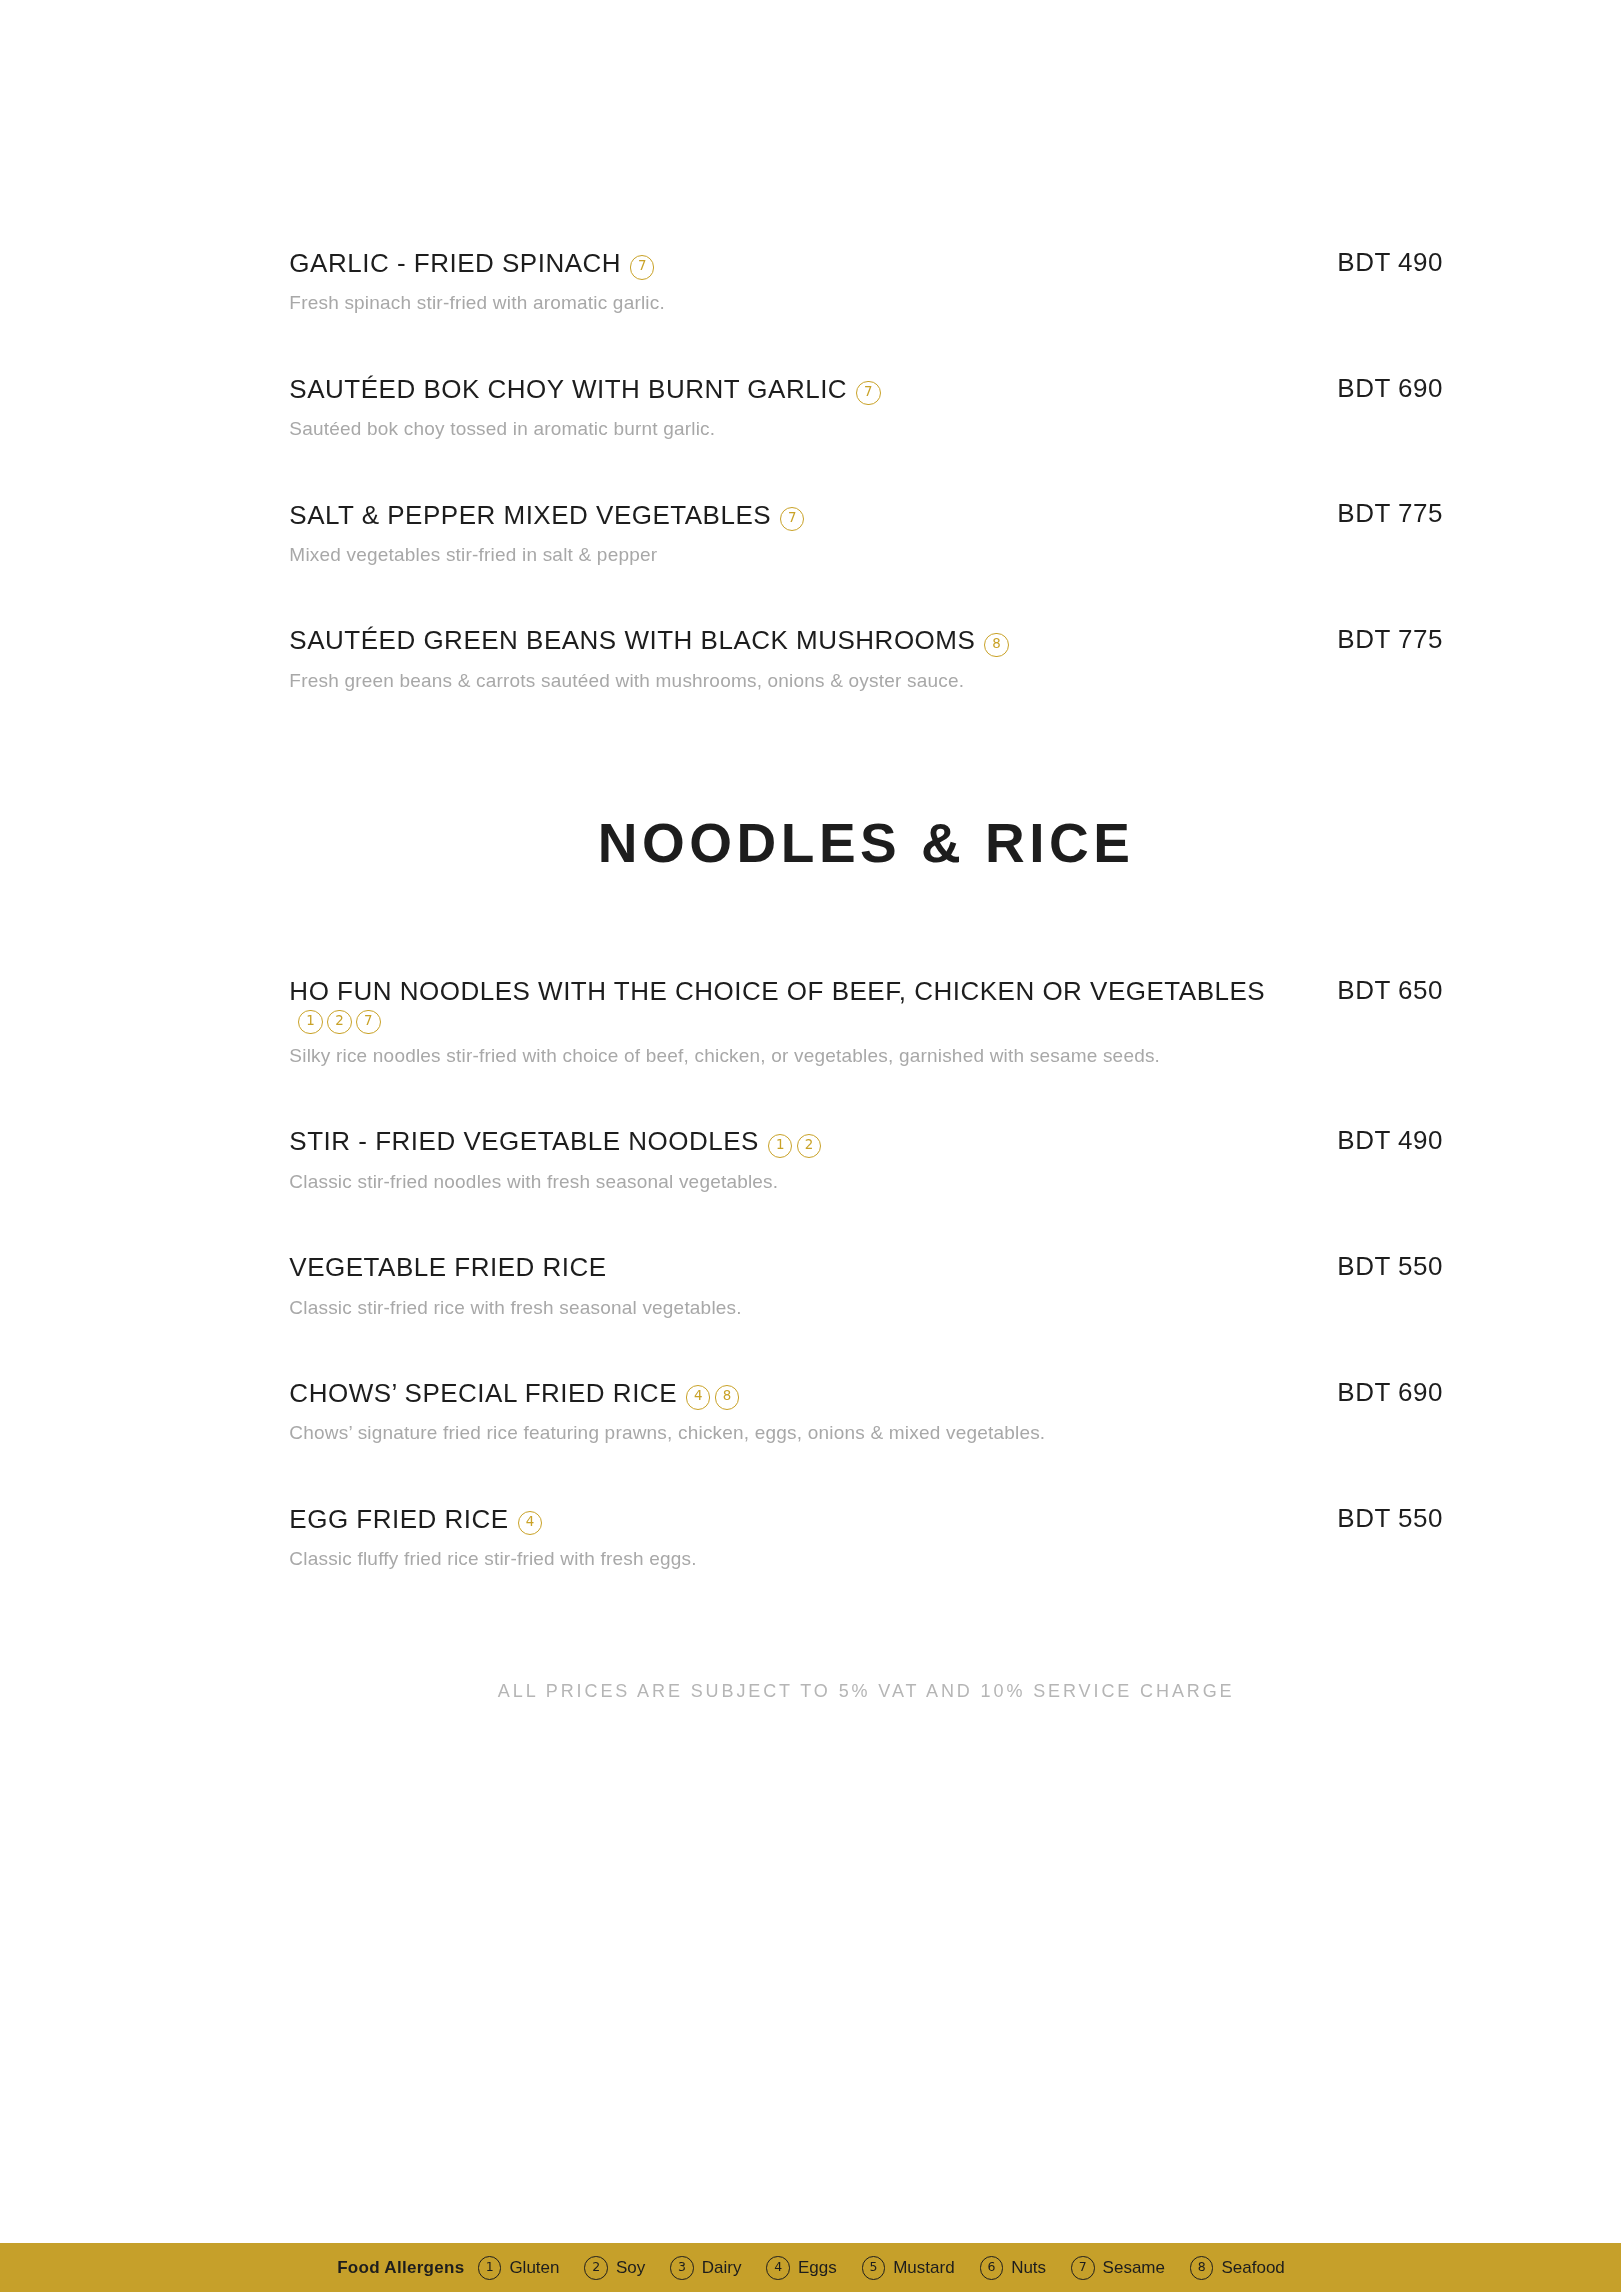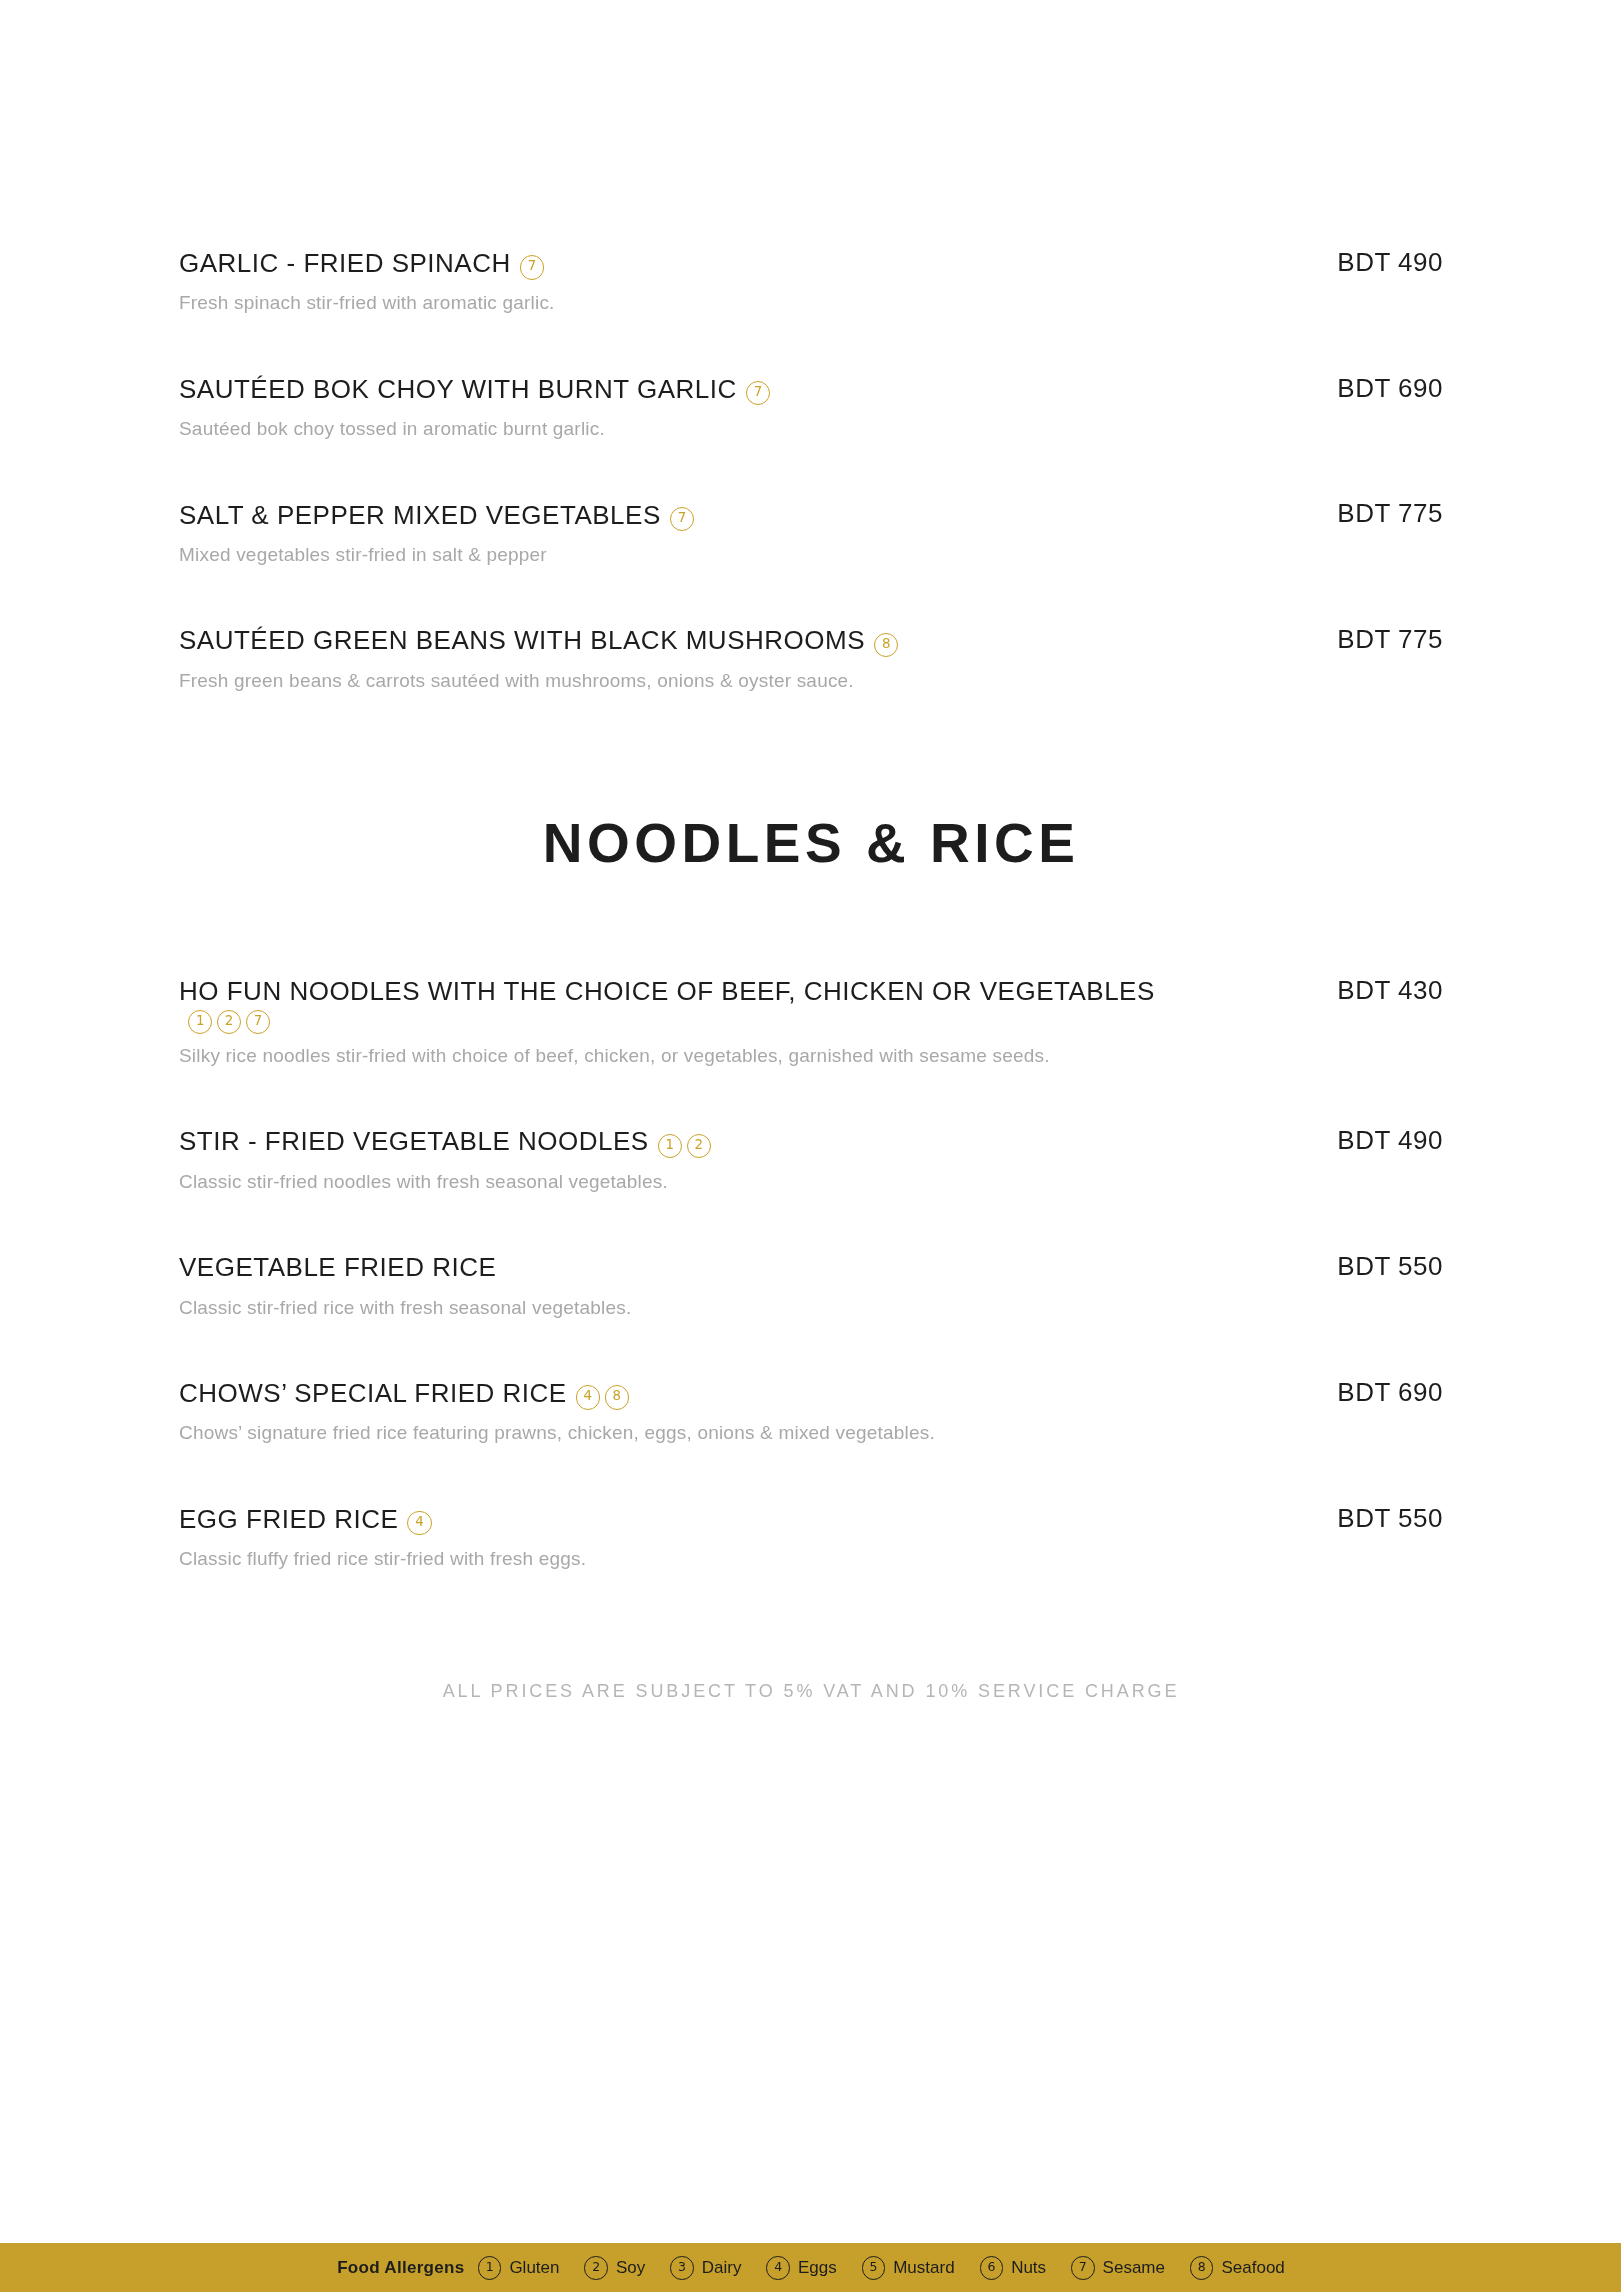--- a/index.html
+++ b/index.html
@@ -16,20 +16,21 @@
     box-sizing: border-box;
   }
   .page {
     position: relative;
     width: 1622px;
     min-height: 2293px;
     box-sizing: border-box;
     padding: 0;
     display: flex;
     flex-direction: column;
+    align-items: flex-end;
   }
   .content {
     padding: 246px 179px 0 179px;
     flex: 1 0 auto;
   }
 
   
   .item {
     margin-bottom: 54px;
   }
@@ -181,21 +182,21 @@
           <div class="item-desc">Fresh green beans &amp; carrots sautéed with mushrooms, onions &amp; oyster sauce.</div>
         </div>
       </div>
 
     <div class="section-heading">NOODLES &amp; RICE</div>
 
     <div id="items-section">
         <div class="item">
           <div class="item-row">
             <div class="item-left"><span class="item-title">HO FUN NOODLES WITH THE CHOICE OF BEEF, CHICKEN OR VEGETABLES</span><span class="allergen-list"><span class="allergen">1</span><span class="allergen">2</span><span class="allergen">7</span></span></div>
-            <div class="item-price">BDT 430</div>
+            <div class="item-price">BDT 650</div>
           </div>
           <div class="item-desc">Silky rice noodles stir-fried with choice of beef, chicken, or vegetables, garnished with sesame seeds.</div>
         </div>
         <div class="item">
           <div class="item-row">
             <div class="item-left"><span class="item-title">STIR - FRIED VEGETABLE NOODLES</span><span class="allergen-list"><span class="allergen">1</span><span class="allergen">2</span></span></div>
             <div class="item-price">BDT 490</div>
           </div>
           <div class="item-desc">Classic stir-fried noodles with fresh seasonal vegetables.</div>
         </div>

